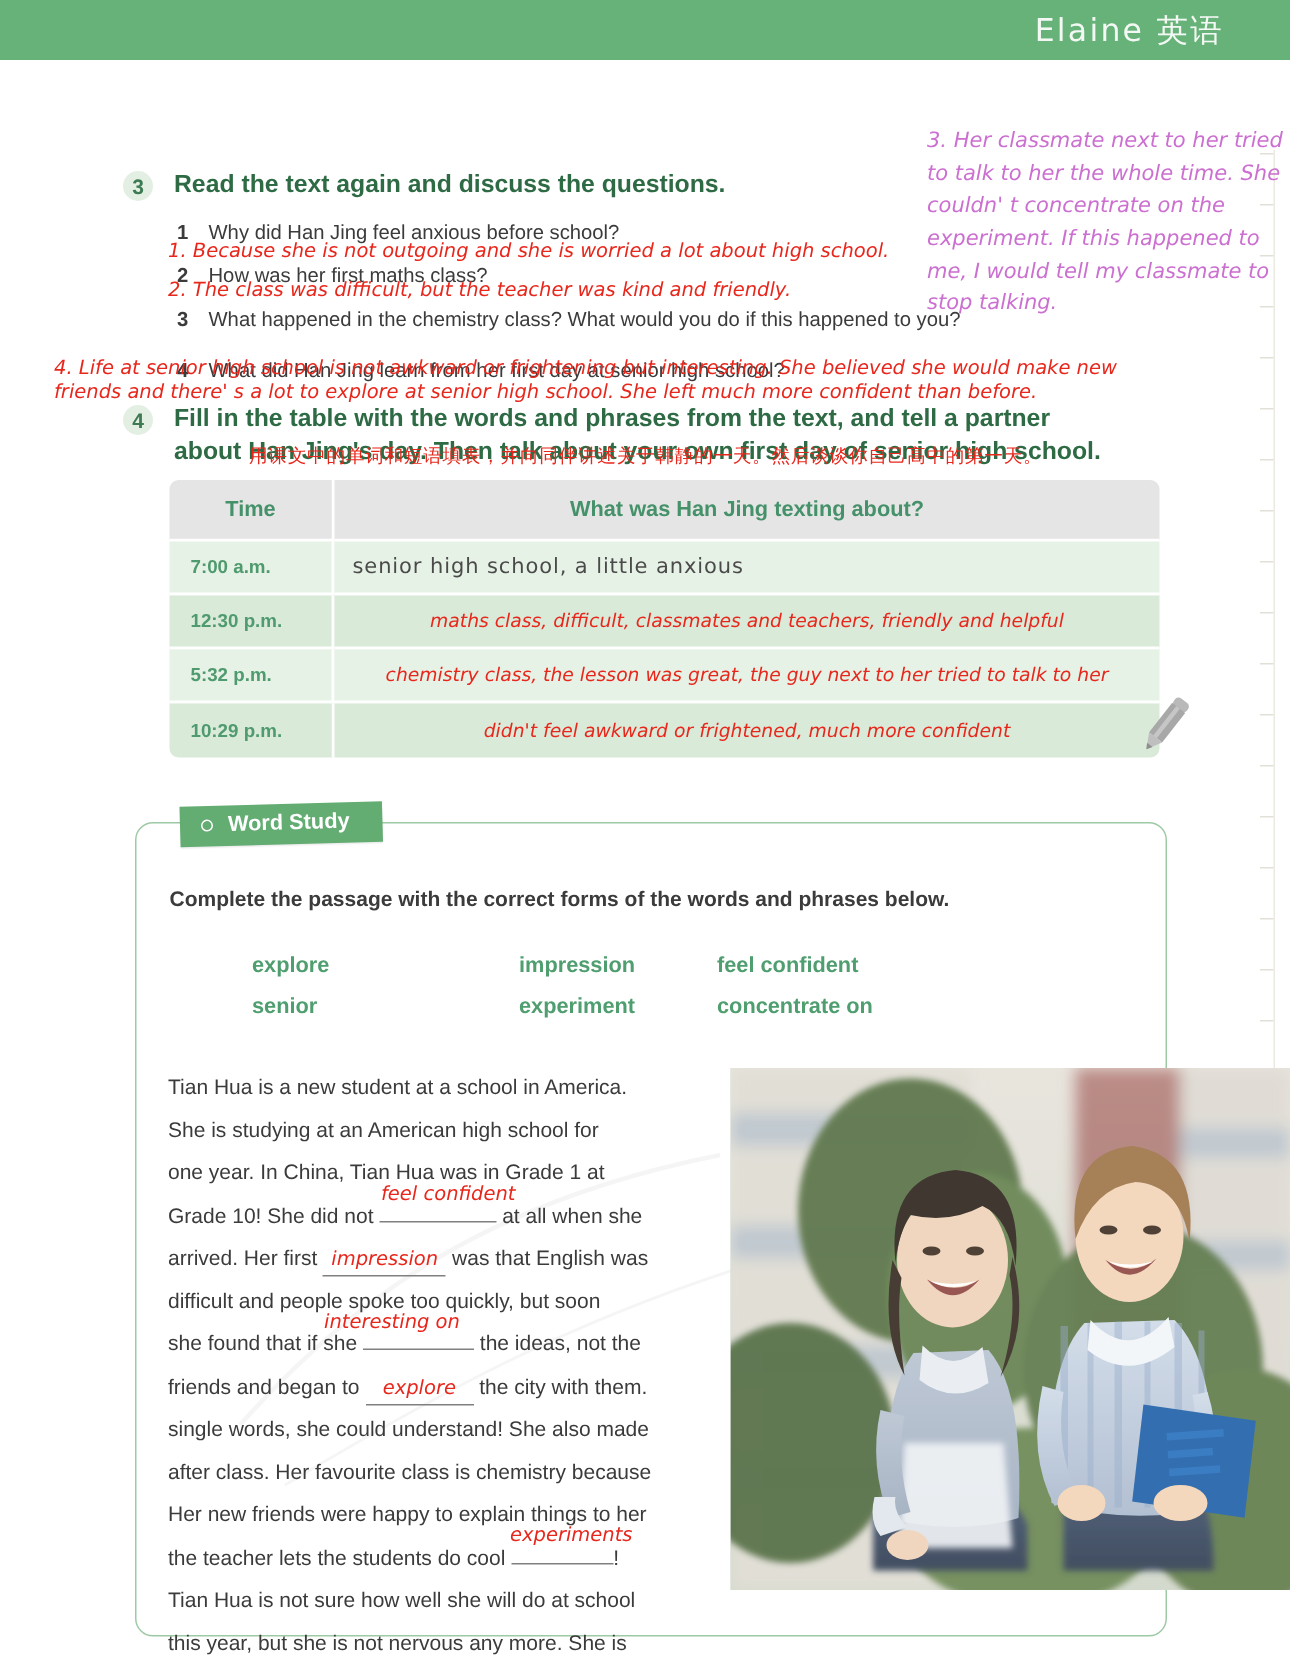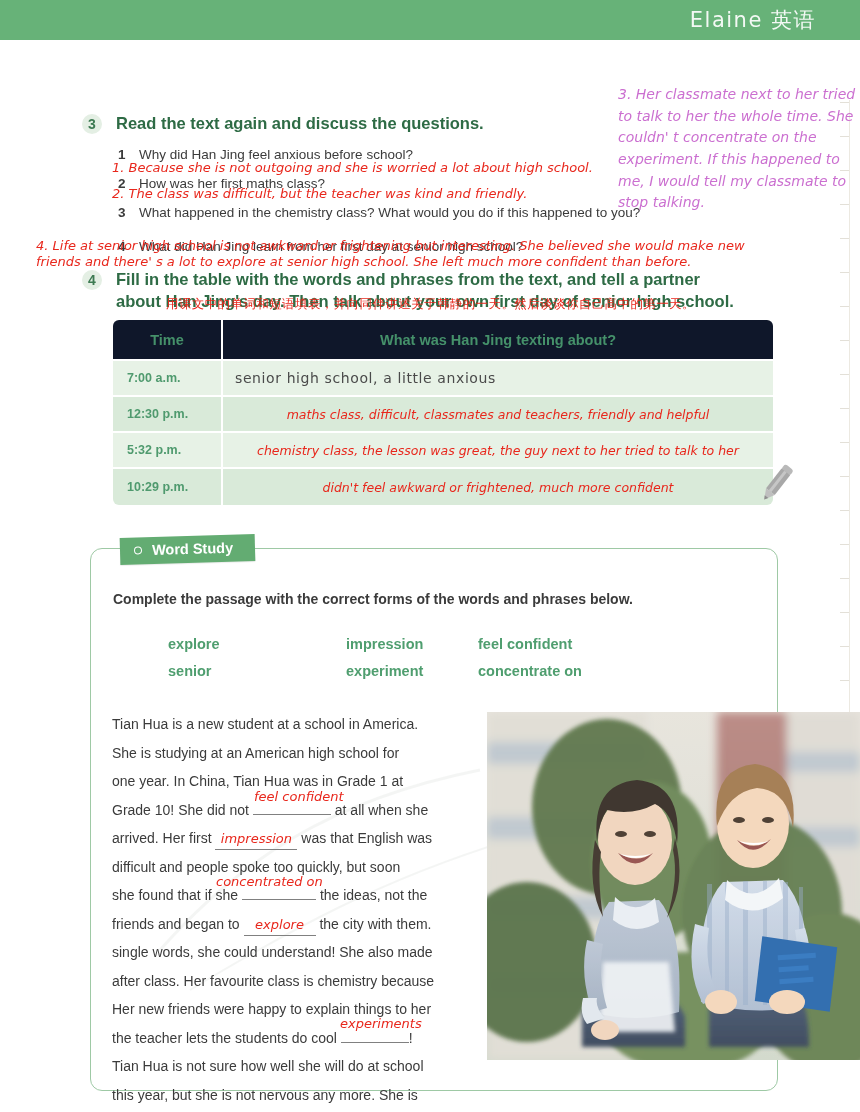--- a/index.html
+++ b/index.html
@@ -120,21 +120,21 @@
 
   
   #hanjing-table {
     position: absolute; left: 113px; top: 280px;
     width: 660px;
     border-collapse: separate; border-spacing: 0;
     table-layout: fixed;
   }
   #hanjing-table col.c-time { width: 110px; }
   #hanjing-table th, #hanjing-table td {
-    background: #0f172a;
+    background: #e5e5e5;
     height: 36px;
     vertical-align: middle;
     border-bottom: 2px solid #ffffff;
     border-right: 2px solid #ffffff;
     padding: 0 12px;
   }
   #hanjing-table td:last-child, #hanjing-table th:last-child { border-right: none; }
   #hanjing-table thead th {
     color: #45916a;
     font-size: 14.5px; font-weight: bold;
@@ -429,21 +429,21 @@
     <span class="ln">
       <span>arrived. Her first</span>
       <span class="fill" style="width:82px;">impression</span>
       <span>was that English was</span>
     </span>
     <span class="ln">difficult and people spoke too quickly, but soon</span>
     <span class="ln" style="position:relative;">
       <span>she found that if she</span>
       <span class="blank" style="width:74px;"></span>
       <span>the ideas, not the</span>
-      <span class="overwrite" style="left:104px; top:-13px;">concentrated on</span>
+      <span class="overwrite" style="left:104px; top:-13px;">interesting on</span>
     </span>
     <span class="ln">
       <span>friends and began to</span>
       <span class="fill" style="width:72px;">explore</span>
       <span>the city with them.</span>
     </span>
     <span class="ln">single words, she could understand! She also made</span>
     <span class="ln">after class. Her favourite class is chemistry because</span>
     <span class="ln">Her new friends were happy to explain things to her</span>
     <span class="ln" style="position:relative;">

